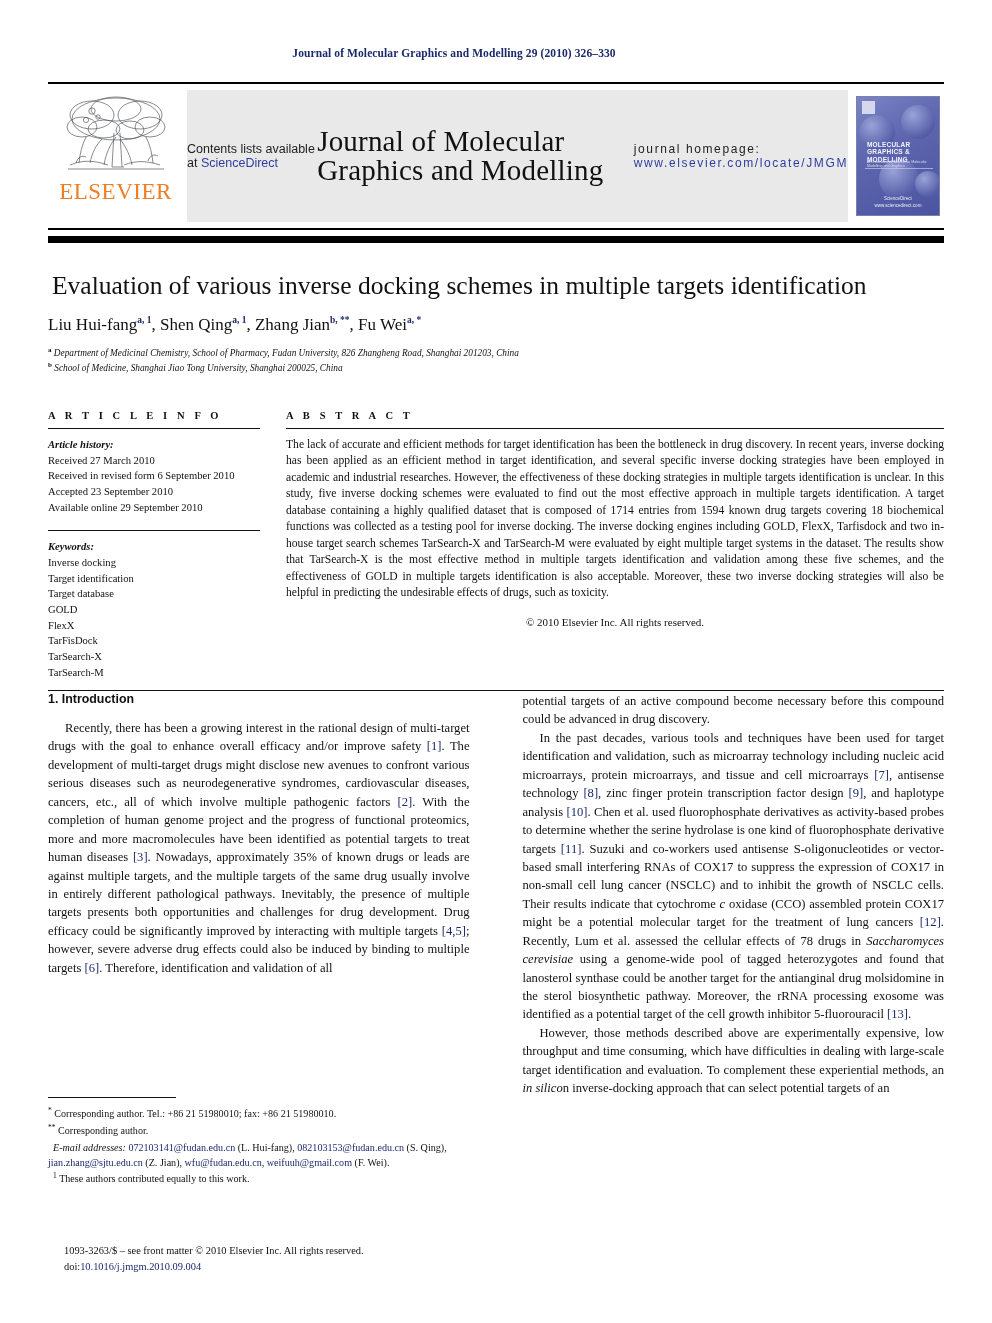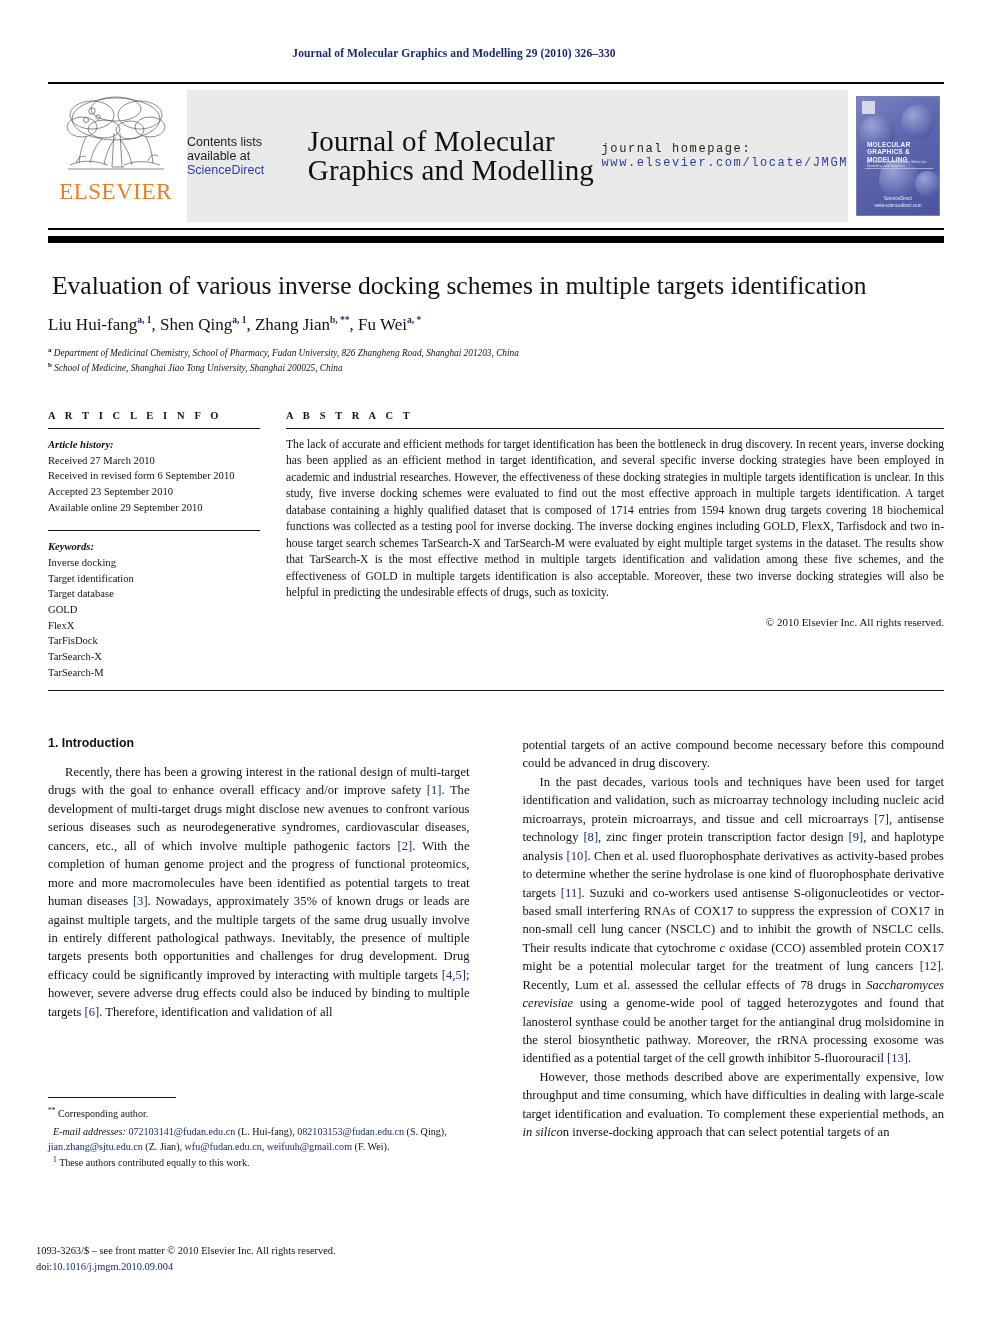--- a/index.html
+++ b/index.html
@@ -86,21 +86,21 @@
     color: #2f3c9e;
   }
   .journal-title {
     font-family: "Liberation Serif", serif;
     font-size: 29px;
     color: #111;
     letter-spacing: 0.2px;
     line-height: 1;
   }
   .homepage-line {
-    font-family: Liberation Mono, monospace;
+    font-family: Liberation Sans, sans-serif;
     font-size: 12px;
     letter-spacing: 1.6px;
     color: #222;
   }
   .homepage-line .url { color: #2f3c9e; }
   .cover-box {
     flex: 0 0 92px;
     width: 92px;
     display: flex;
     align-items: center;
@@ -254,38 +254,38 @@
     margin: 15px 0 8px 0;
   }
   .abstract-text {
     font-family: "Liberation Serif", serif;
     font-size: 11.6px;
     line-height: 1.42;
     text-align: justify;
     color: #111;
   }
   .copyright {
-    text-align: right;
+    text-align: center;
     font-family: "Liberation Serif", serif;
     font-size: 11px;
     margin-top: 14px;
     color: #111;
   }
   .abstract-bottom-rule {
     position: absolute;
     top: 690px;
     left: 48px;
     width: 896px;
     border-top: 1.6px solid #111;
   }
 
   
   .body-cols {
     position: absolute;
-    top: 736px;
+    top: 692px;
     left: 48px;
     width: 896px;
     height: 520px;
     display: flex;
     gap: 53px;
   }
   .bcol {
     flex: 1 1 0;
     width: 430px;
     position: relative;
@@ -328,21 +328,21 @@
     line-height: 1.5;
     color: #111;
   }
   .fn-line sup { font-size: 7.5px; }
   .fn-emails { margin-top: 2px; }
   .fn-emails .lbl { font-style: italic; }
   .mail { color: #1b2a6b; }
   .imprint {
     position: absolute;
     top: 1243px;
-    left: 36px;
+    left: 64px;
     width: 430px;
     font-family: "Liberation Serif", serif;
     font-size: 10.4px;
     line-height: 1.5;
     color: #111;
   }
   .imprint .doi { color: #1b2a6b; }
 </style>
 </head>
 <body>
@@ -465,20 +465,21 @@
 
     <div class="bcol">
       <p class="para noindent">potential targets of an active compound become necessary before this compound could be advanced in drug discovery.</p>
       <p class="para"><span>In the past decades, various tools and techniques have been used for target identification and validation, such as microarray technology including nucleic acid microarrays, protein microarrays, and tissue and cell microarrays </span><span class="cite">[7]</span><span>, antisense technology </span><span class="cite">[8]</span><span>, zinc finger protein transcription factor design </span><span class="cite">[9]</span><span>, and haplotype analysis </span><span class="cite">[10]</span><span>. Chen et al. used fluorophosphate derivatives as activity-based probes to determine whether the serine hydrolase is one kind of fluorophosphate derivative targets </span><span class="cite">[11]</span><span>. Suzuki and co-workers used antisense S-oligonucleotides or vector-based small interfering RNAs of COX17 to suppress the expression of COX17 in non-small cell lung cancer (NSCLC) and to inhibit the growth of NSCLC cells. Their results indicate that cytochrome </span><span class="ital">c</span><span> oxidase (CCO) assembled protein COX17 might be a potential molecular target for the treatment of lung cancers </span><span class="cite">[12]</span><span>. Recently, Lum et al. assessed the cellular effects of 78 drugs in </span><span class="ital">Saccharomyces cerevisiae</span><span> using a genome-wide pool of tagged heterozygotes and found that lanosterol synthase could be another target for the antianginal drug molsidomine in the sterol biosynthetic pathway. Moreover, the rRNA processing exosome was identified as a potential target of the cell growth inhibitor 5-fluorouracil </span><span class="cite">[13]</span><span>.</span></p>
       <p class="para"><span>However, those methods described above are experimentally expensive, low throughput and time consuming, which have difficulties in dealing with large-scale target identification and evaluation. To complement these experiential methods, an </span><span class="ital">in silico</span><span>n inverse-docking approach that can select potential targets of an</span></p>
     </div>
   </div>
 
   <div class="footnotes">
     <div class="fn-rule"></div>
+    <div class="fn-line"><sup>*</sup><span> Corresponding author. Tel.: +86 21 51980010; fax: +86 21 51980010.</span></div>
     <div class="fn-line"><sup>**</sup><span> Corresponding author.</span></div>
     <div class="fn-line fn-emails">
       &nbsp;&nbsp;<span class="lbl">E-mail addresses:</span>
       <span class="mail">072103141@fudan.edu.cn</span><span> (L. Hui-fang), </span><span class="mail">082103153@fudan.edu.cn</span><span> (S. Qing), </span><span class="mail">jian.zhang@sjtu.edu.cn</span><span> (Z. Jian), </span><span class="mail">wfu@fudan.edu.cn</span><span>, </span><span class="mail">weifuuh@gmail.com</span><span> (F. Wei).</span>
     </div>
     <div class="fn-line">&nbsp;&nbsp;<sup>1</sup><span> These authors contributed equally to this work.</span></div>
   </div>
 
   <div class="imprint">
     <div>1093-3263/$ – see front matter © 2010 Elsevier Inc. All rights reserved.</div>

